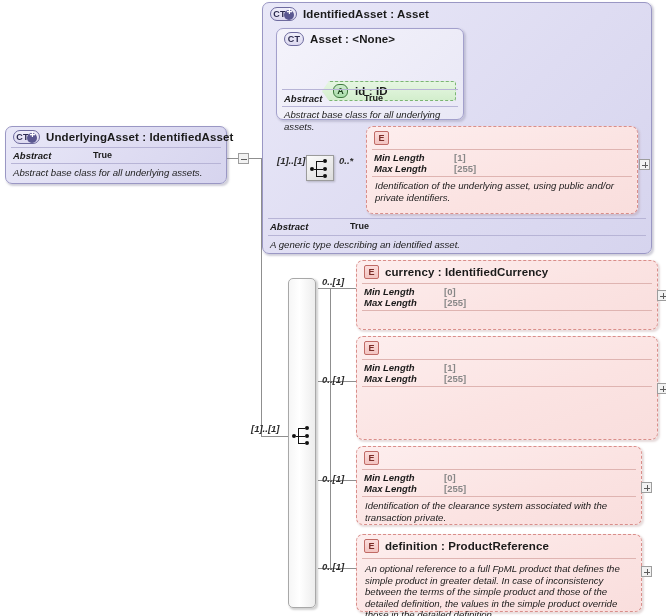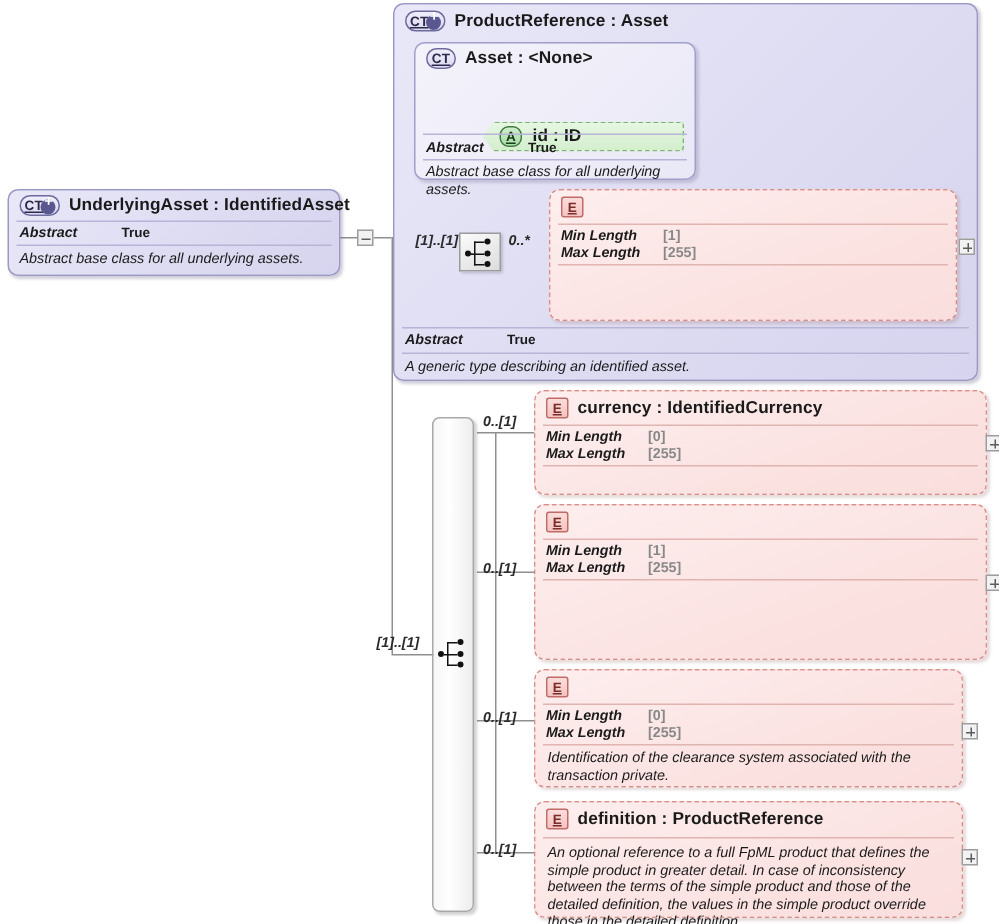--- a/index.html
+++ b/index.html
@@ -32,21 +32,21 @@
   .el{
     background:linear-gradient(160deg,#fdeeee 0%,#fbe3e2 60%,#f9dedd 100%);
     border:1px dashed #d98e8a;
     box-shadow:1.5px 1.5px 2px rgba(170,130,130,.28);
   }
 
   
   .badge{
     display:inline-flex;align-items:center;justify-content:center;
     font-size:9px;font-weight:bold;line-height:1;
-    box-sizing:border-box;flex:none;text-decoration:underline;
+    box-sizing:border-box;flex:none;
   }
   .badge-ct{
     width:27px;height:14px;border:1px solid #6d6a9e;border-radius:7px;
     background:linear-gradient(180deg,#efeefa,#ddd9f0);
     color:#2b2a4d;letter-spacing:.2px;position:relative;
   }
   .badge-ct.plus::after{
     content:"";position:absolute;right:2px;top:1.5px;width:10px;height:10px;border-radius:50%;
     background:#5a5790;
   }
@@ -58,21 +58,21 @@
   .badge-a{
     width:15px;height:14px;border:1px solid #3f7a3f;border-radius:6px;
     background:linear-gradient(180deg,#cdeccd,#a9dca9);color:#173d17;
   }
   .badge-e{
     width:15px;height:14px;border:1px solid #c06b66;border-radius:2px;
     background:linear-gradient(180deg,#fbdddc,#f3c4c1);color:#7a2d28;
   }
 
   
-  .prop{display:flex;font-size:9.5px;font-style:italic;font-weight:bold;line-height:11px;white-space:nowrap;}
+  .prop{display:flex;font-size:9.5px;font-style:italic;font-weight:bold;line-height:11px;white-space:nowrap;gap:12px;}
   .prop .pk{width:68px;flex:none;}
   .prop .pv{font-style:normal;font-weight:bold;color:#888;}
   .prop .pv.dark{color:#1a1a1a;font-size:9px;}
   .desc{font-size:9.6px;font-style:italic;line-height:11.5px;}
 
   .sep{height:0;border-top:1px solid #b7b4d6;}
   .sep-pink{height:0;border-top:1px solid #dfb4b1;}
 
   
   .attr{
@@ -160,21 +160,21 @@
   <div class="desc" style="padding:3px 7px;">Abstract base class for all underlying assets.</div>
 </div>
 
 <div class="exp" style="left:238px;top:153px;"></div>
 
 <div class="node ct" style="left:262px;top:2px;width:390px;height:252px;">
   <div class="node-hdr" style="padding-top:4px;">
     <span class="badge badge-ct plus">
         <span>CT</span>
       </span>
-    <span class="node-title">ProductReference : Asset</span>
+    <span class="node-title">IdentifiedAsset : Asset</span>
   </div>
 
   <div class="sep" style="position:absolute;left:5px;right:5px;bottom:34px;"></div>
   <div style="position:absolute;left:7px;right:7px;bottom:21px;">
     <div class="prop">
       <span class="pk">Abstract</span>
       <span class="pv dark">True</span>
     </div>
   </div>
   <div class="sep" style="position:absolute;left:5px;right:5px;bottom:17px;"></div>
@@ -233,20 +233,21 @@
     <div class="prop">
       <span class="pk">Min Length</span>
       <span class="pv">[1]</span>
     </div>
     <div class="prop">
       <span class="pk">Max Length</span>
       <span class="pv">[255]</span>
     </div>
   </div>
   <div class="sep-pink" style="margin:0 5px;"></div>
+  <div class="desc" style="padding:3px 8px;">Identification of the underlying asset, using public and/or private identifiers.</div>
 </div>
 <div class="exp plus" style="left:639px;top:159px;"></div>
 
 <div class="grpbox" style="left:288px;top:278px;width:28px;height:330px;"></div>
 <div class="occ" style="left:251px;top:423px;">[1]..[1]</div>
 <div class="seq" style="left:289px;top:423px;border:none;background:transparent;box-shadow:none;">
   <div class="dot" style="left:3px;top:11px;"></div>
   <div class="bar" style="left:7px;top:13px;width:3px;height:1px;"></div>
   <div class="bar" style="left:9px;top:5px;width:1px;height:16px;"></div>
   <div class="bar" style="left:9px;top:5px;width:7px;height:1px;"></div>

